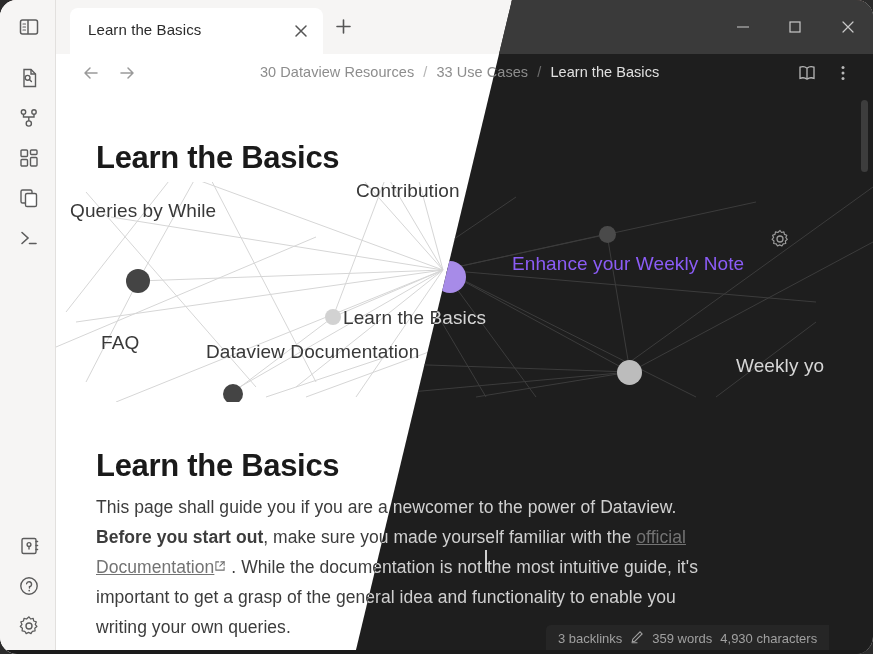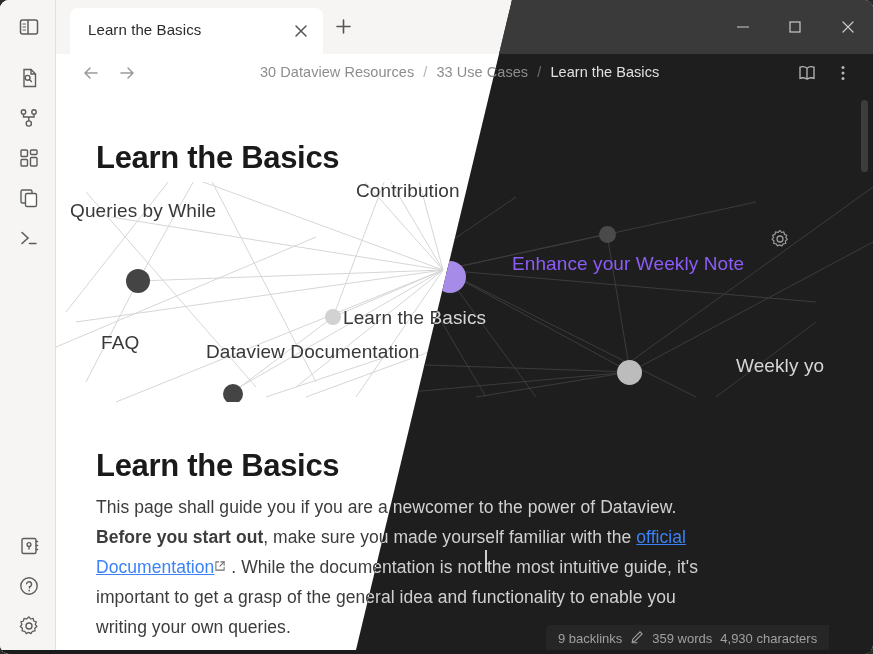--- a/index.html
+++ b/index.html
@@ -6,21 +6,21 @@
   html, body {
     width: 873px; height: 654px;
     background: #2b2b2b;
     font-family: "Liberation Sans", sans-serif;
     overflow: hidden;
   }
   #app {
     position: relative;
     width: 873px; height: 654px;
     background: #1e1e1e;
-    border-radius: 9px;
+    border-radius: 17px;
     overflow: hidden;
   }
 
   
   .layer { position: absolute; inset: 0; }
 
   .layer-light { background: #ffffff; z-index: 1; }
   .layer-dark  { background: #1e1e1e; z-index: 2;
      -webkit-clip-path: polygon(512px 0, 873px 0, 873px 654px, 355px 654px);
              clip-path: polygon(512px 0, 873px 0, 873px 654px, 355px 654px); }
@@ -93,21 +93,21 @@
   .body-line {
     position: absolute; left: 96px; font-size: 17.5px; letter-spacing: .05px;
     white-space: nowrap; line-height: 30px;
   }
   .bl1 { top: 492px; }
   .bl2 { top: 522px; }
   .bl3 { top: 552px; }
   .bl4 { top: 582px; }
   .bl5 { top: 612px; }
   .bold { font-weight: bold; }
-  .link { color: #3b82f6; text-decoration: underline; }
+  .link { color: #737373; text-decoration: underline; }
 
   .caret { position:absolute; left:485px; top:550px; width:1.5px; height:22px; z-index:14; }
 
   
   .scrollbar {
     position: absolute; left: 861px; top: 100px; width: 7px; height: 72px;
     border-radius: 4px; background: #3d3d3d; z-index: 12;
   }
 
   
@@ -442,21 +442,21 @@
     <div class="body-line bl5" style="color:#d0d0d0;">
       <span>writing your own queries.</span>
     </div>
   </div>
 
   <div class="caret" style="background:#cfcfcf;"></div>
   <div class="scrollbar"></div>
 
 
   <div class="statusbar">
-    <span>9 backlinks</span>
+    <span>3 backlinks</span>
     <span>
       <svg viewBox="0 0 16 16" fill="none" stroke="#a0a0a0" stroke-width="1.3" stroke-linecap="round">
         <path d="M11.5 2.2 L13.8 4.5 L5.5 12.8 L2.6 13.4 L3.2 10.5 Z"></path>
           <path d="M2.4 14.6 H8"></path>
         </svg>
     </span>
     <span>359 words</span>
     <span>4,930 characters</span>
   </div>
 

